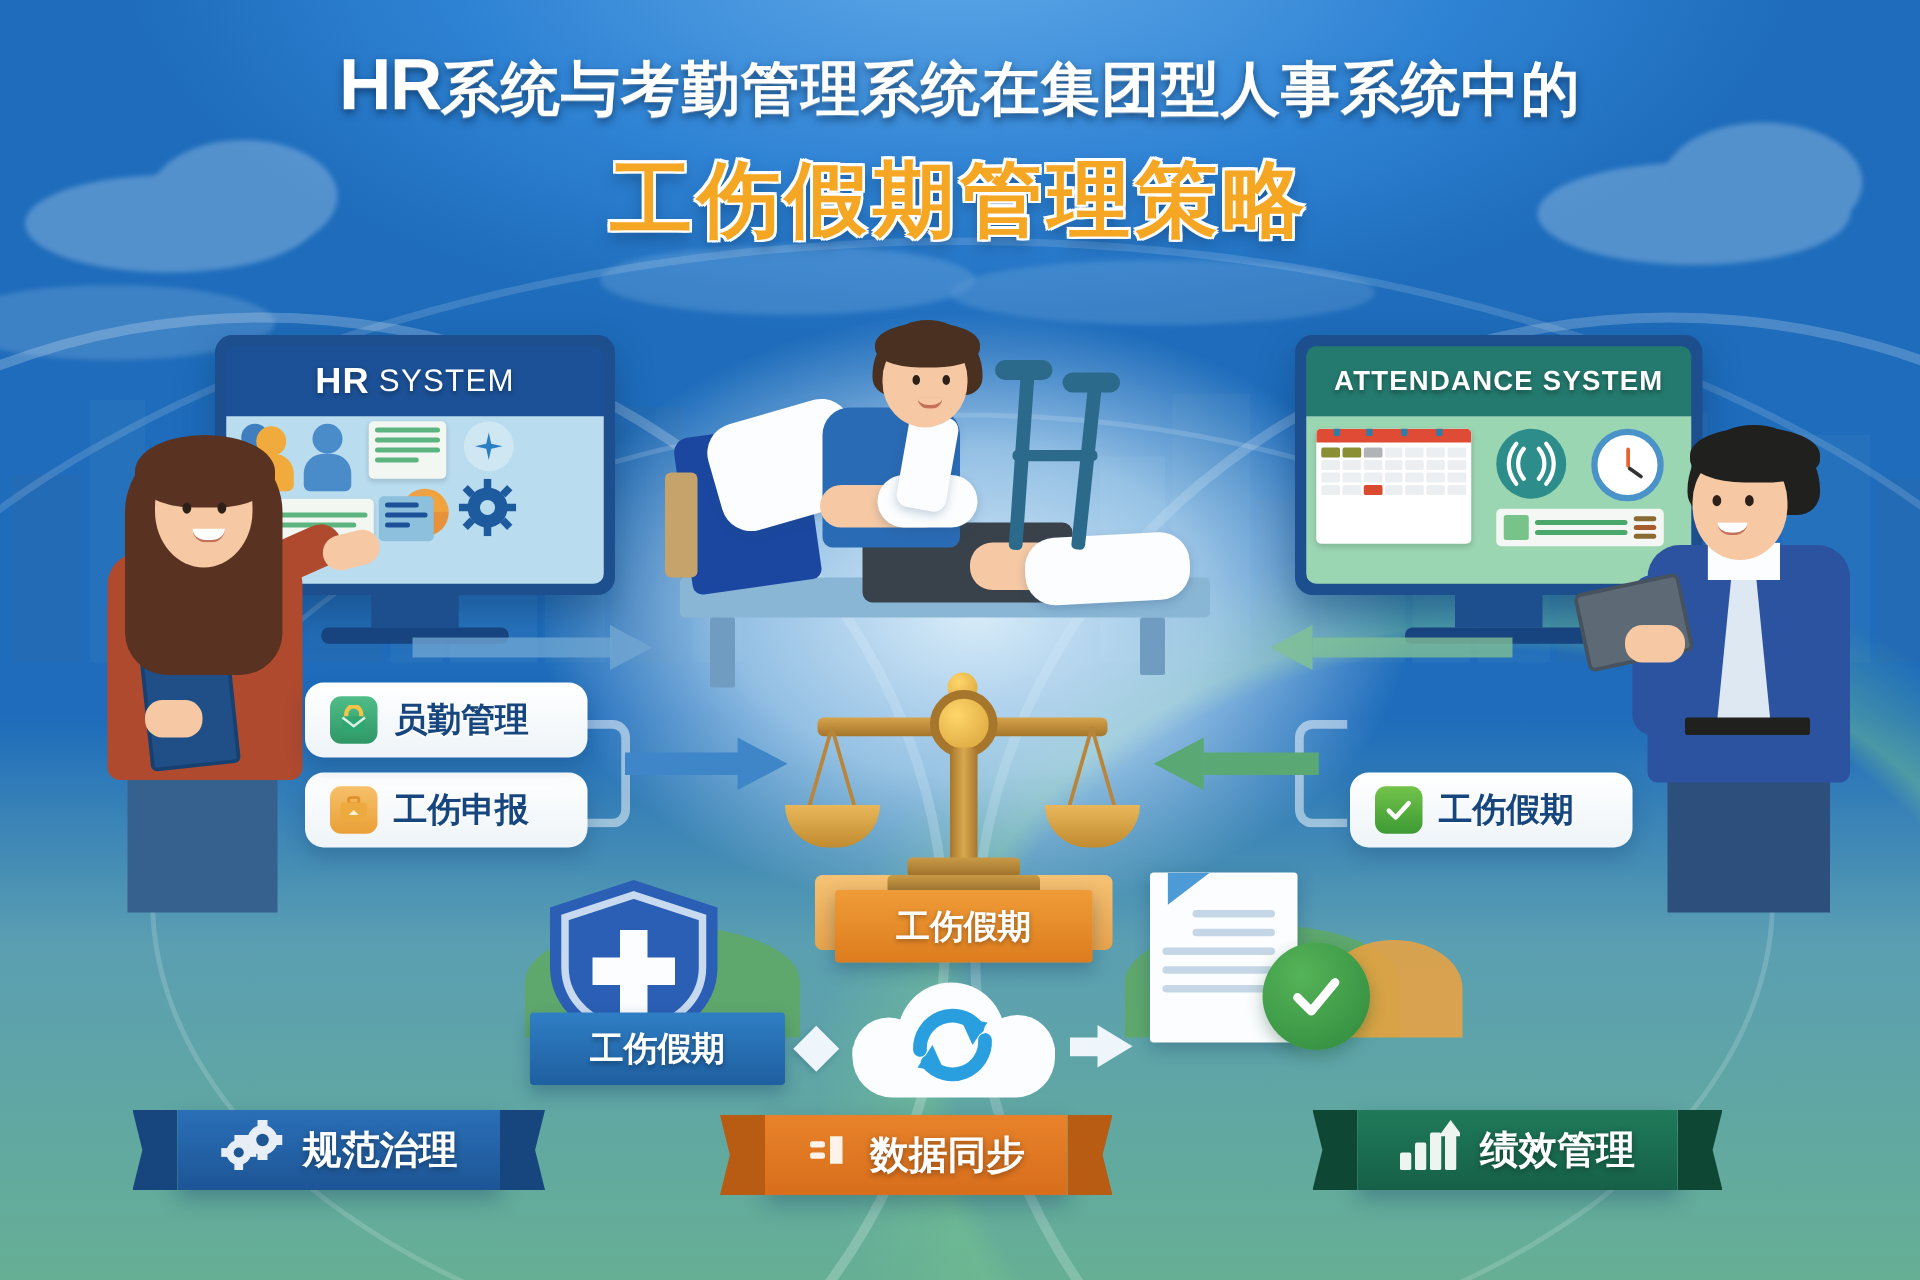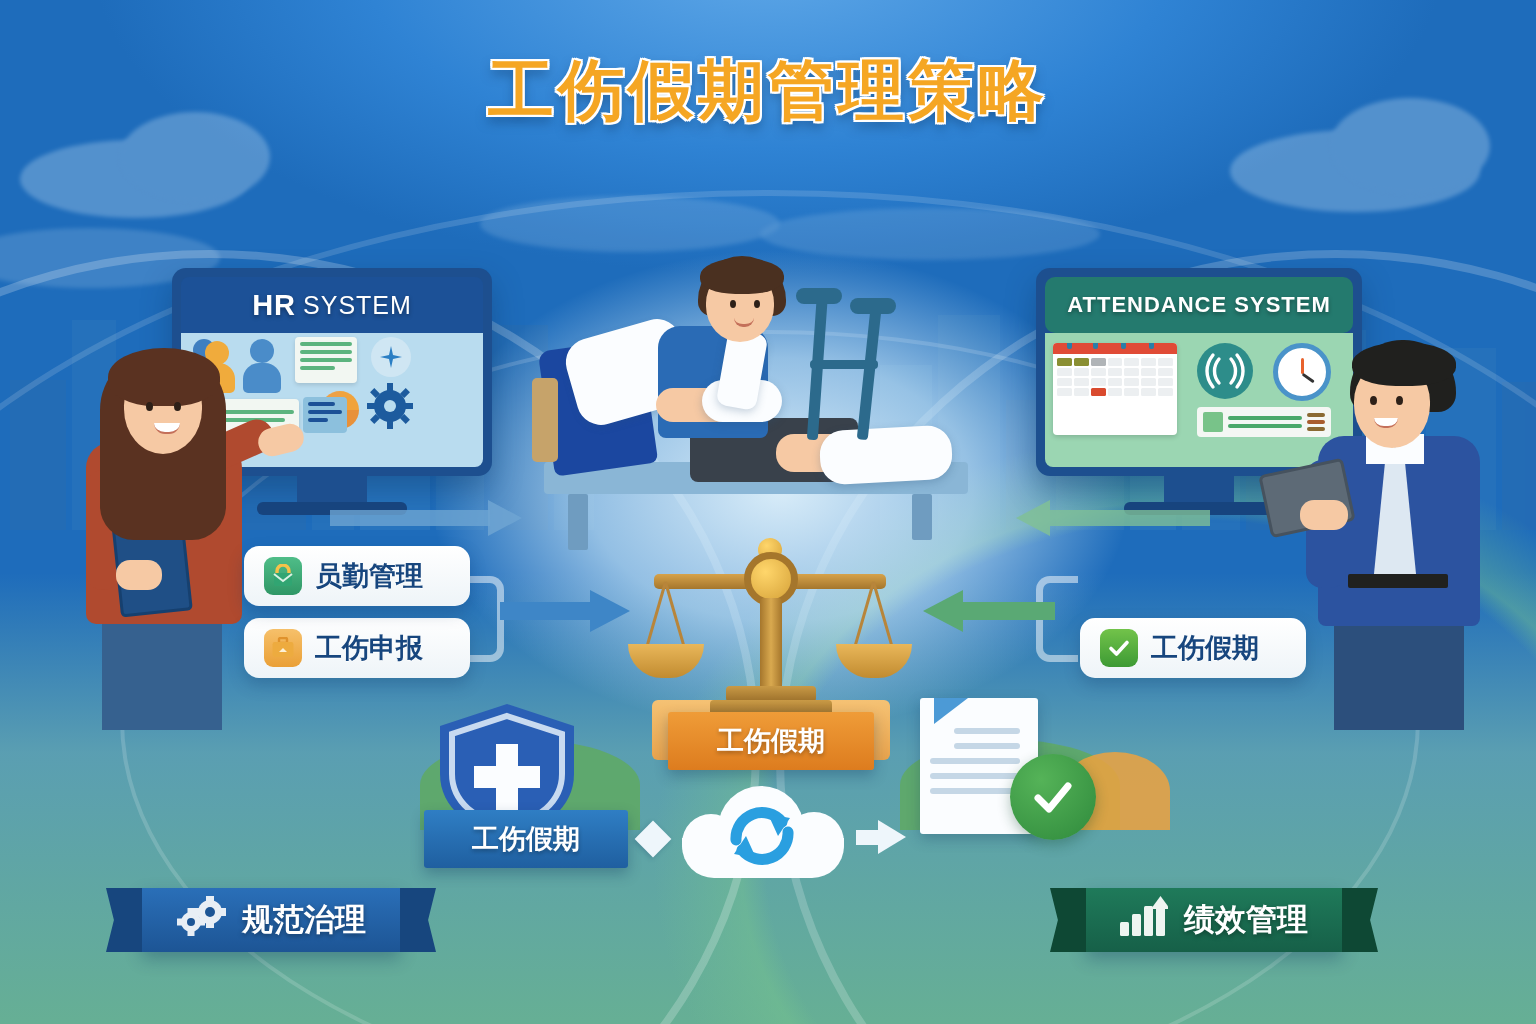--- a/index.html
+++ b/index.html
@@ -91,21 +91,21 @@
   #hr-monitor .mon-hdr { background:#1c5197; font-size:25px; }
   #hr-monitor .mon-hdr .b { font-weight:bold; font-size:29px; margin-right:7px; }
   #hr-monitor .mon-hdr .t { font-weight:normal; font-size:25px; }
   #hr-monitor .mon-screen { background:#b9dcef; height:134px; position:relative; }
   #hr-monitor .mon-neck { background:#1d4f8f; }
   #hr-monitor .mon-base { background:#17447e; }
 
   
   #att-monitor { left:1036px; top:268px; width:326px; }
   #att-monitor .mon-body { background:#1d4f8f; }
-  #att-monitor .mon-hdr { background:#247a6e; font-size:22px; font-weight:bold;border-radius:10px; }
+  #att-monitor .mon-hdr { background:#247a6e; font-size:22px; font-weight:bold; }
   #att-monitor .mon-screen { background:#9bd6b2; height:134px; position:relative; }
   #att-monitor .mon-neck { background:#1d4f8f; }
   #att-monitor .mon-base { background:#17447e; }
 
   
   .person { position:absolute; }
   .person .head { border-radius:50%; position:absolute; left:50%; transform:translateX(-50%); top:0; }
   .person .torso { position:absolute; bottom:0; left:0; right:0; border-radius:16px 16px 5px 5px; }
   .doc-card { position:absolute; background:#f2f7f2; border-radius:4px;
               box-shadow:0 2px 4px rgba(0,0,0,.13); padding:5px; }
@@ -259,20 +259,23 @@
 
   <div class="bg-bottom-green"></div>
   <div class="swoosh-green"></div>
   <div class="arc arc3"></div>
   <div class="arc arc1"></div>
   <div class="arc arc2"></div>
   <div class="arc arc4"></div>
   <div class="center-glow"></div>
 
   <div class="title-wrap">
+    <div class="title-line1">
+      <span class="hr-big">HR</span><span>系统与考勤管理系统在集团型人事系统中的</span>
+    </div>
     <div class="title-line2">工伤假期管理策略</div>
   </div>
 
   <div class="arrow" style="left:330px;top:500px;width:210px;height:36px;">
     <div class="arw-shaft" style="left:0;top:10px;width:160px;height:16px;background:rgba(110,165,210,.78);"></div>
     <div class="arw-head" style="left:158px;top:0;border-top:18px solid transparent;border-bottom:18px solid transparent;border-left:34px solid rgba(110,165,210,.85);"></div>
   </div>
 
   <div class="arrow" style="left:500px;top:590px;width:140px;height:40px;">
     <div class="arw-shaft" style="left:0;top:12px;width:92px;height:18px;background:#3e86c7;"></div>
@@ -635,20 +638,34 @@
           <rect x="18" y="12" width="7" height="8"></rect>
             <rect x="43" y="12" width="7" height="8"></rect>
         </g>
         <circle cx="15" cy="26" r="4" fill="#1d5595"></circle>
         <circle cx="34" cy="16" r="5" fill="#1d5595"></circle>
       </svg>
     </span>
     <span>规范治理</span>
   </div>
 
+  <div class="ribbon rib-orange" style="left:612px;top:892px;">
+    <div class="rib-tail l rib-orange" style="background:#b85b13;"></div>
+    <div class="rib-tail r rib-orange" style="background:#b85b13;"></div>
+    <span>
+      <svg width="34" height="34" viewBox="0 0 34 34">
+        <g fill="#fdf3e8">
+          <rect x="2" y="10" width="12" height="5" rx="2"></rect>
+          <rect x="2" y="19" width="12" height="5" rx="2"></rect>
+          <path d="M18 6 h10 v22 h-10 Z"></path>
+        </g>
+      </svg>
+    </span>
+    <span>数据同步</span>
+  </div>
 
   <div class="ribbon rib-green" style="left:1086px;top:888px;">
     <div class="rib-tail l rib-green" style="background:#0e4834;"></div>
     <div class="rib-tail r rib-green" style="background:#0e4834;"></div>
     <span>
       <svg width="48" height="40" viewBox="0 0 48 40">
         <g fill="#eef5f1">
           <rect x="0" y="26" width="9" height="14" rx="1.5"></rect>
           <rect x="12" y="18" width="9" height="22" rx="1.5"></rect>
           <rect x="24" y="10" width="9" height="30" rx="1.5"></rect>

